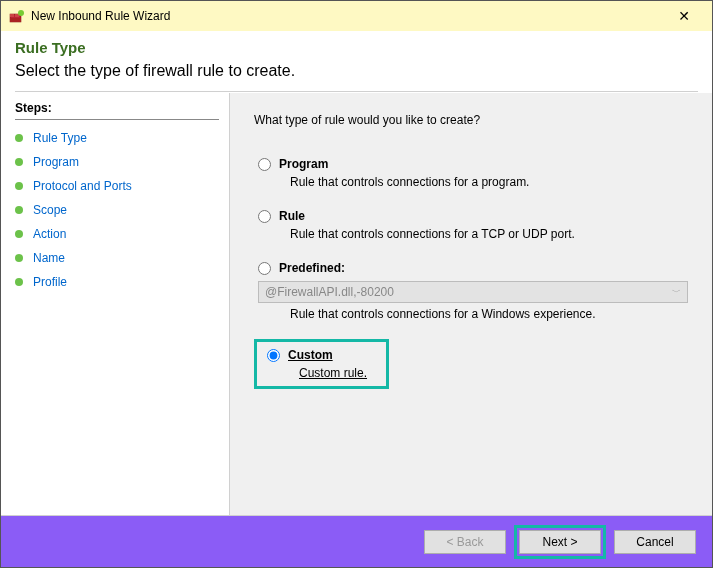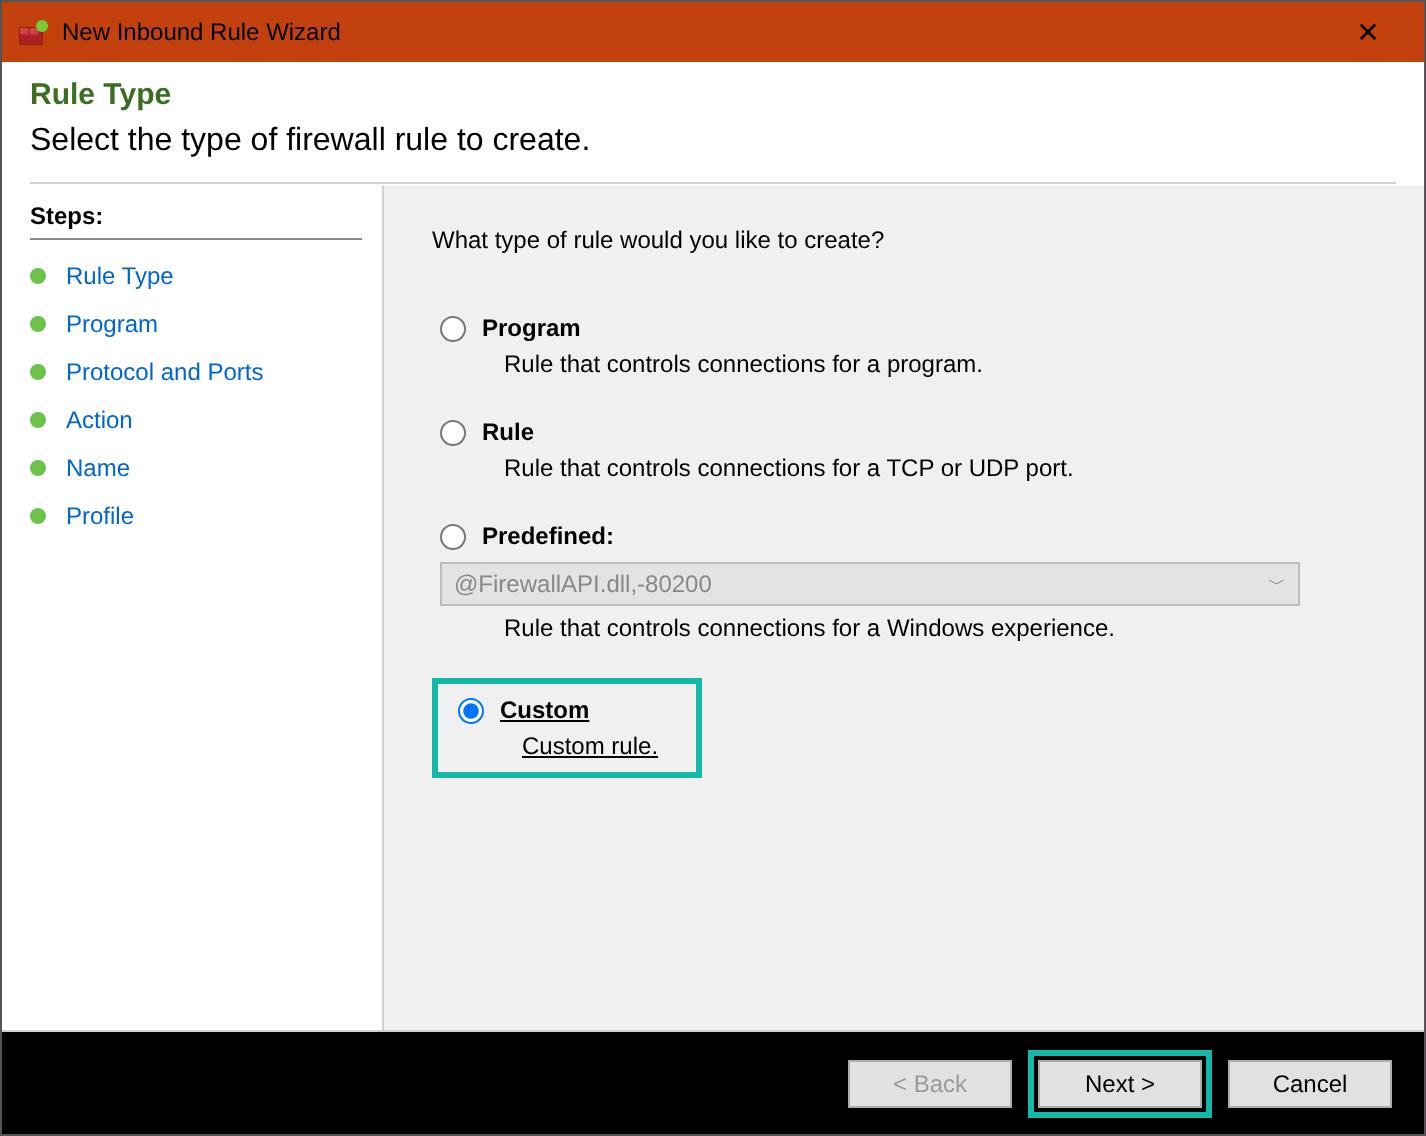--- a/index.html
+++ b/index.html
@@ -11,21 +11,21 @@
     height: 568px;
     border: 1px solid #555;
     position: relative;
     overflow: hidden;
   }
   .titlebar {
     height: 30px;
     display: flex;
     align-items: center;
     padding: 0 8px;
-    background: #c2410c;
+    background: #fef9c3;
   }
   .titlebar .app-icon {
     width: 16px; height: 16px;
     margin-right: 6px;
     display: inline-flex; align-items: center; justify-content: center;
   }
   .titlebar .title { font-size: 12px; color: #000; }
   .titlebar .close {
     margin-left: auto;
     width: 40px; height: 28px;
@@ -45,21 +45,21 @@
     position: absolute;
     top: 90px; left: 14px; right: 14px;
     border-top: 1px solid #d0d0d0;
   }
   .content {
     position: absolute;
     top: 92px; left: 0; right: 0; bottom: 52px;
     display: flex;
   }
   .sidebar {
-    width: 190px;
+    width: 228px;
     padding: 6px 0 0 14px;
     border-radius: 14px;
   }
   .sidebar .steps-label {
     font-size: 12px; font-weight: bold; color: #000;
     padding: 2px 0 4px 0;
     border-bottom: 1px solid #888;
     margin-bottom: 6px;
     margin-right: 10px;
   }
@@ -115,21 +115,21 @@
     text-decoration: underline;
   }
   .highlight.custom {
     width: 135px;
   }
   .footer {
     position: absolute;
     left: 0; right: 0; bottom: 0;
     height: 52px;
     border-top: 1px solid #d0d0d0;
-    background: #000000;
+    background: #8b5cf6;
     display: flex; align-items: center; justify-content: flex-end;
     padding-right: 16px; gap: 8px;
   }
   .btn {
     min-width: 82px; height: 24px;
     border: 1px solid #adadad;
     background: #e1e1e1;
     font-size: 12px;
     cursor: pointer;
     display: inline-flex; align-items: center; justify-content: center;
@@ -179,20 +179,24 @@
     <div class="step-item">
       <span class="bullet green"></span>
       <a>Program</a>
     </div>
     <div class="step-item">
       <span class="bullet green"></span>
       <a>Protocol and Ports</a>
     </div>
     <div class="step-item">
       <span class="bullet green"></span>
+      <a>Scope</a>
+    </div>
+    <div class="step-item">
+      <span class="bullet green"></span>
       <a>Action</a>
     </div>
     <div class="step-item">
       <span class="bullet green"></span>
       <a>Name</a>
     </div>
     <div class="step-item">
       <span class="bullet green"></span>
       <a>Profile</a>
     </div>

